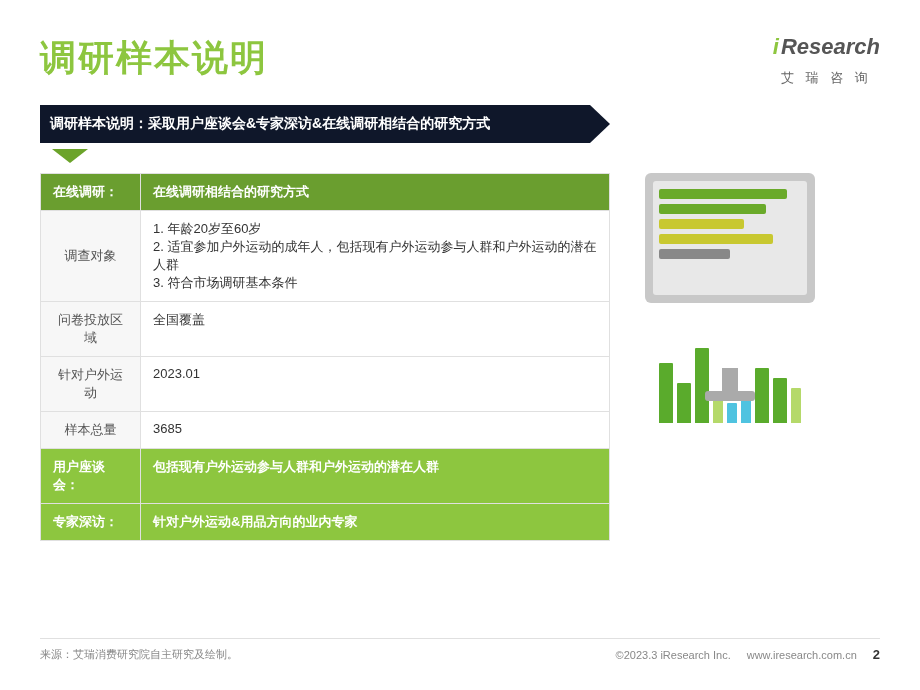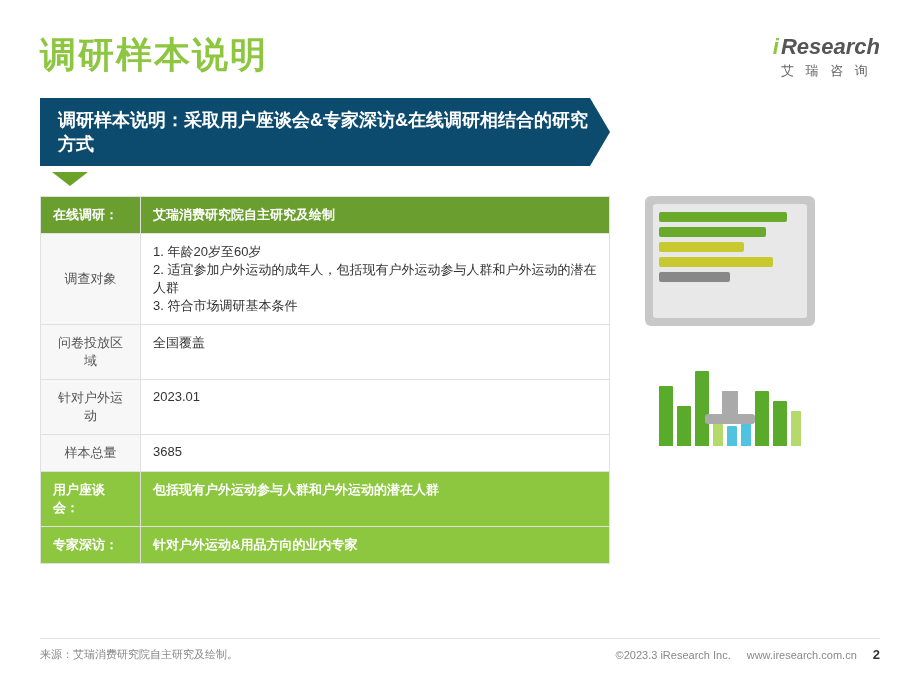--- a/index.html
+++ b/index.html
@@ -52,29 +52,29 @@
     .logo-research {
       font-size: 22px;
       font-weight: bold;
       color: #555;
       font-style: italic;
     }
     .logo-sub {
       font-size: 13px;
       color: #666;
       letter-spacing: 4px;
-      margin-top: 2px;
+      margin-top: 9px;
     }
     
     .banner {
-      background: #0c4a6e;
+      background: #0f172a;
       color: #fff;
-      font-size: 18px;
-      font-weight: bold;
-      padding: 10px 18px;
+      font-size: 14px;
+      font-weight: bold;
+      padding: 10px 10px;
       margin-bottom: 6px;
       position: relative;
       clip-path: polygon(0 0, calc(100% - 20px) 0, 100% 50%, calc(100% - 20px) 100%, 0 100%);
       width: 570px;
     }
     
     .banner-arrow {
       width: 0;
       height: 0;
       border-left: 18px solid transparent;
@@ -264,21 +264,21 @@
   </div>
   <div class="banner-arrow"></div>
 
   <div class="content-area">
 
     <div class="table-section">
       <table class="info-table">
         <tbody id="table-body">
             <tr class="header-row">
               <td style="width: 100px;">在线调研：</td>
-              <td>艾瑞消费研究院自主研究及绘制</td>
+              <td>在线调研相结合的研究方式</td>
             </tr>
             <tr class="normal-row">
               <td class="label-cell">调查对象</td>
               <td class="value-cell" style="white-space: pre-line;">1. 年龄20岁至60岁
 2. 适宜参加户外运动的成年人，包括现有户外运动参与人群和户外运动的潜在人群
 3. 符合市场调研基本条件</td>
             </tr>
             <tr class="normal-row">
               <td class="label-cell">问卷投放区域</td>
               <td class="value-cell" style="white-space: pre-line;">全国覆盖</td>

